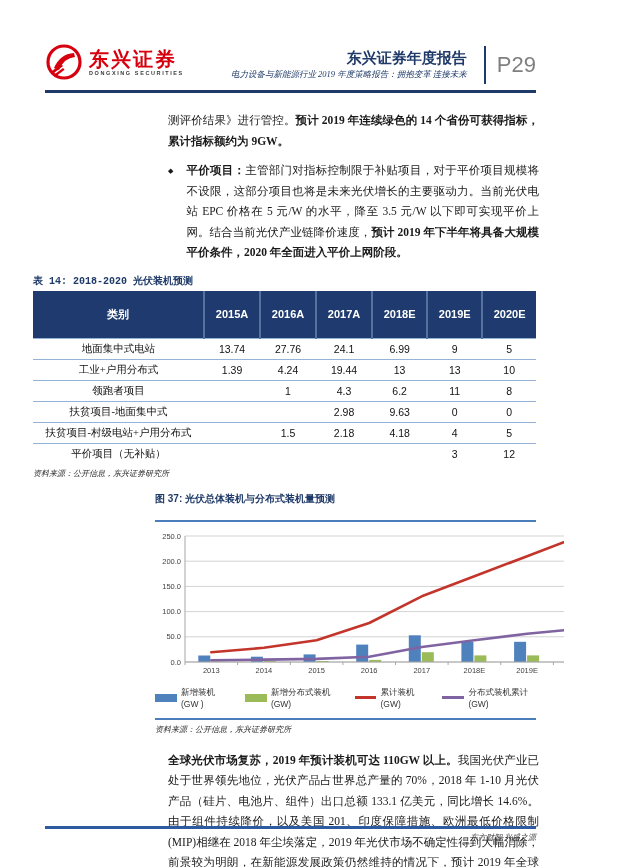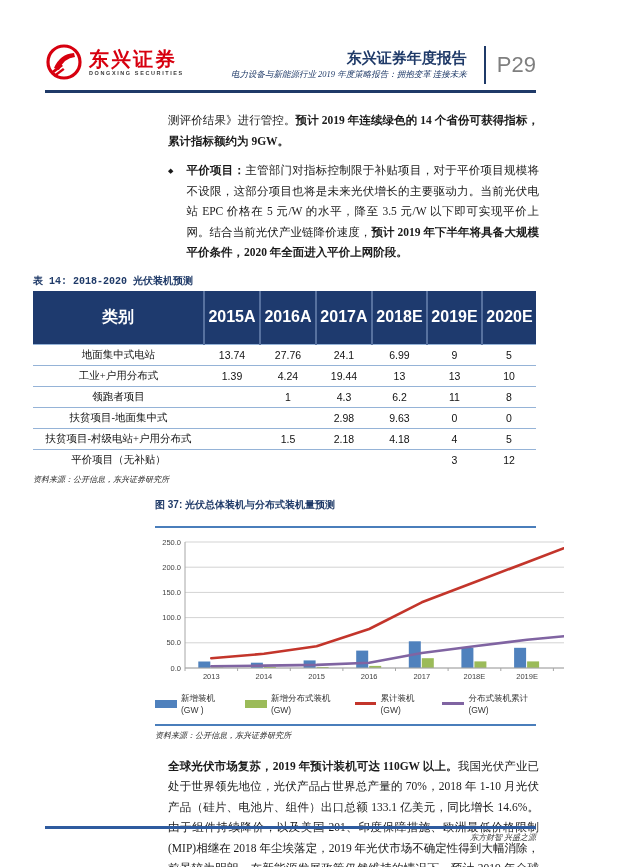--- a/index.html
+++ b/index.html
@@ -24,21 +24,21 @@
   .content { position:absolute; top:104px; left:0; right:0; }
   .para { margin:6px 25px 0 168px; font-size:11.5px; line-height:20.5px; text-align:justify; }
   .para b, .bullet-text b { font-weight:bold; }
   .bullet { display:flex; margin:9px 25px 0 168px; }
   .bullet-marker { font-size:7px; line-height:20.5px; margin-right:13px; margin-top:1px; color:#1a1a1a; }
   .bullet-text { font-size:11.5px; line-height:20.5px; text-align:justify; flex:1; }
   
   .table-block { margin:11px 28px 0 33px; }
   .block-title { font-family:Liberation Mono, monospace; font-weight:bold; font-size:10px; color:#1f3a68; margin-bottom:3px; }
   table.data { width:100%; border-collapse:collapse; font-family:"Liberation Sans", sans-serif; }
-  table.data th { background:#1e3a6e; color:#fff; font-size:16px; font-weight:bold; padding:16px 2px; text-align:center; }
+  table.data th { background:#1e3a6e; color:#fff; font-size:11px; font-weight:bold; padding:16px 2px; text-align:center; }
   table.data th + th { border-left:2px solid #57719f; }
   table.data th:first-child { width:34%; }
   table.data td { font-size:10.5px; text-align:center; padding:3px 2px; border-top:1px solid #95b3d7; color:#111; }
   table.data td.lbl { font-family:"Liberation Serif", serif; }
   table.data tr.total-row td { font-weight:bold; border-bottom:2.5px solid #36598c; }
   .src-note { font-style:italic; font-size:8px; color:#262626; margin-top:4px; }
   
   .figure-block { margin:13px 28px 0 155px; }
   .fig-title { font-family:"Liberation Sans", sans-serif; font-weight:bold; font-size:10px; color:#1f3a68; padding-bottom:14px; border-bottom:2px solid #4a7ebb; }
   .chart-wrap { padding:8px 0 0 0; }

